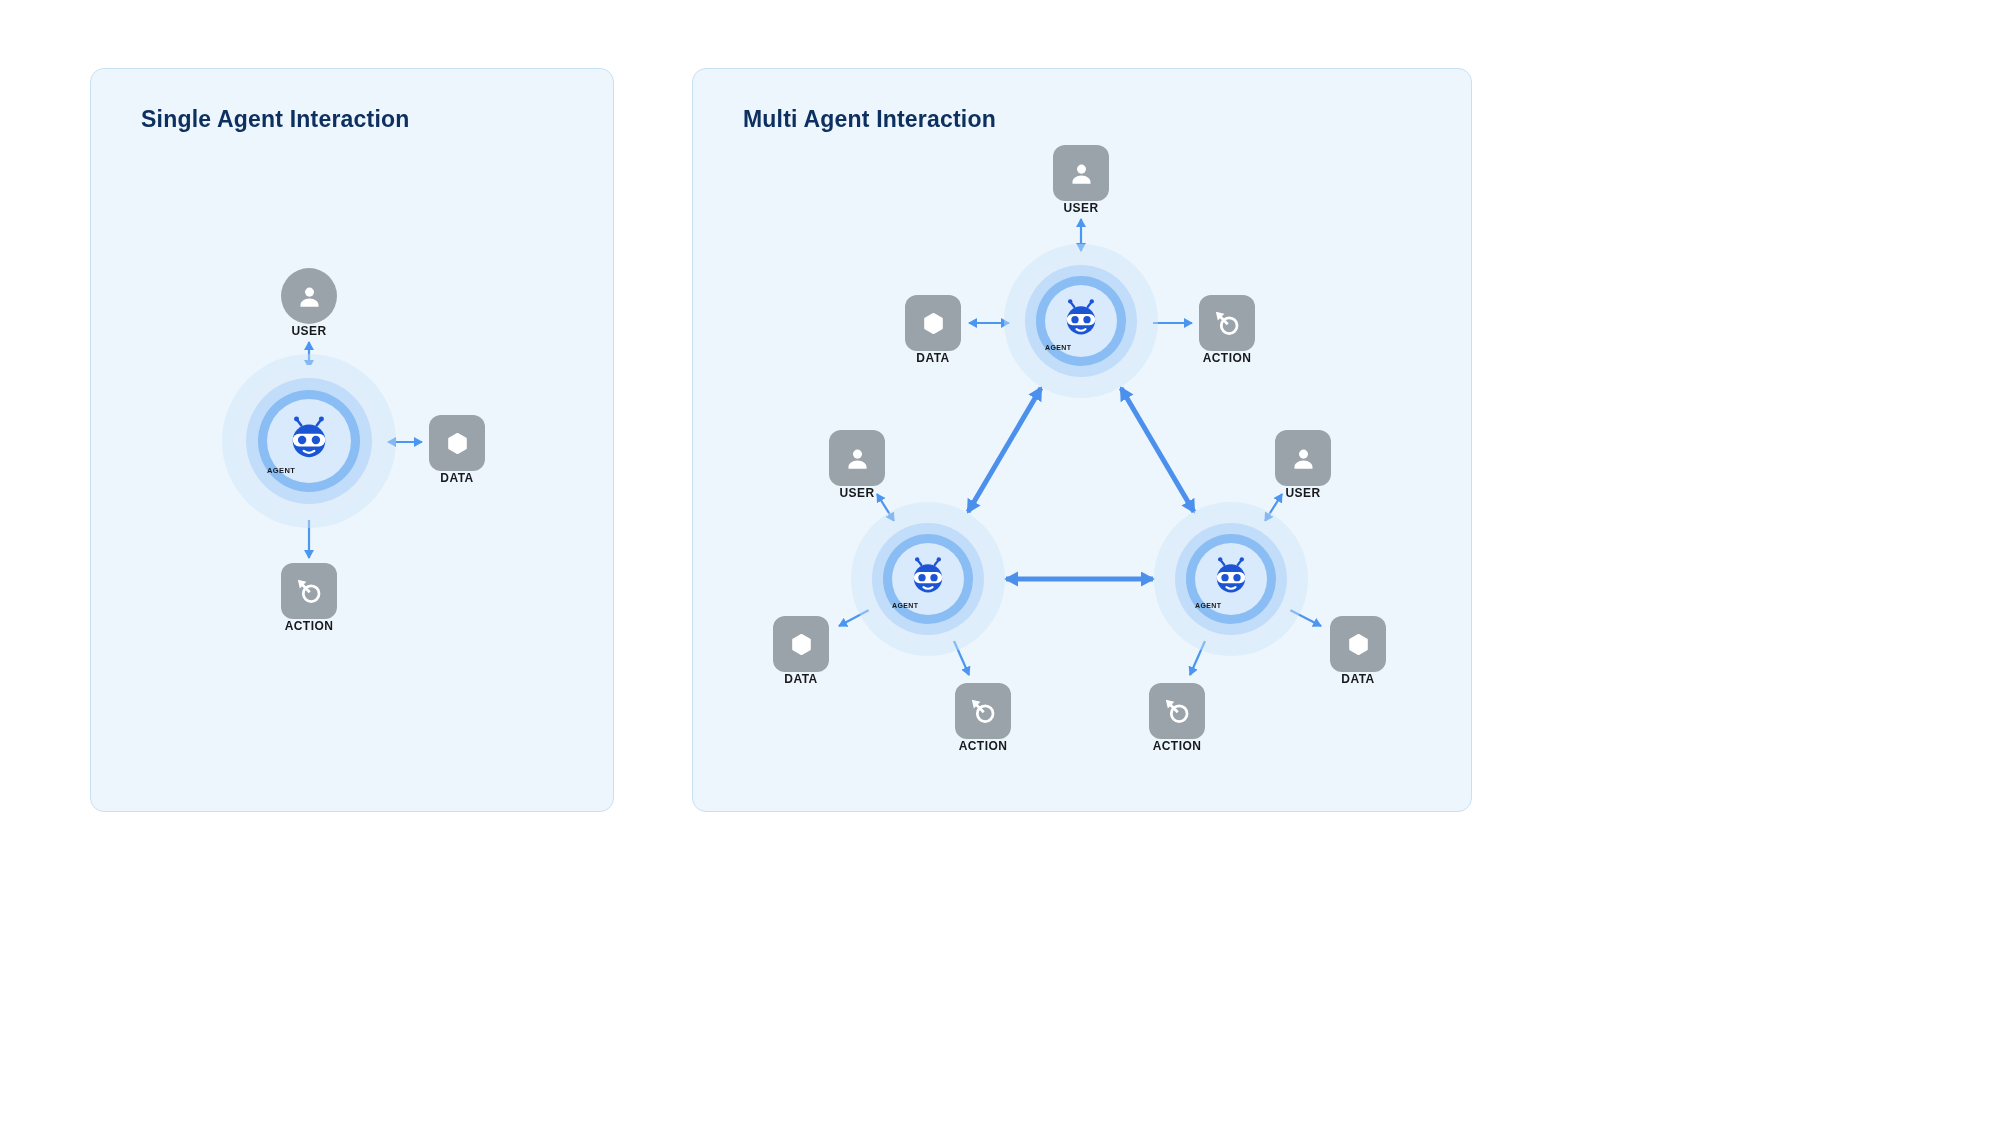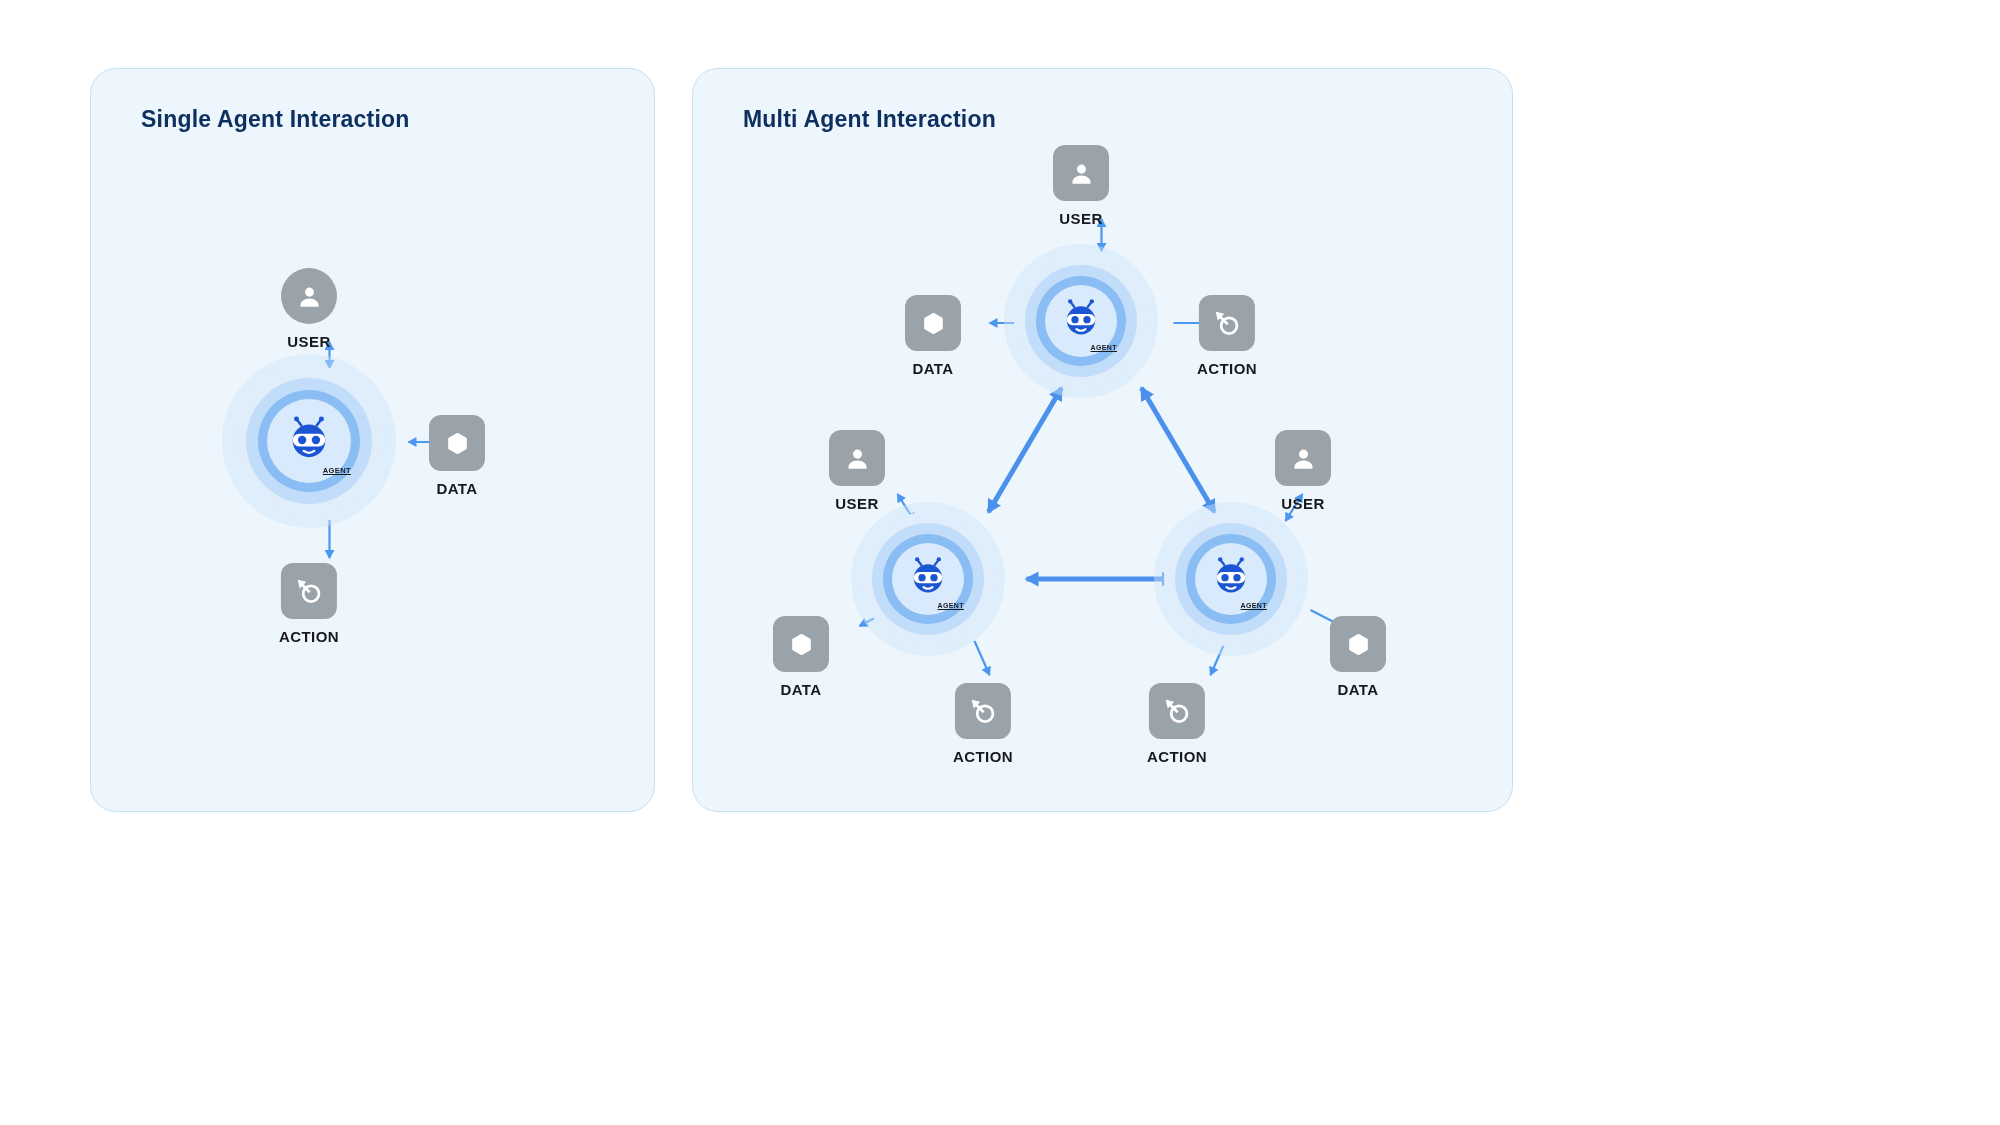--- a/index.html
+++ b/index.html
@@ -1,47 +1,47 @@
 <!DOCTYPE html>
 <html><head>
 <meta charset="utf-8">
 <style>
   html,body{margin:0;padding:0;background:#ffffff;}
   body{width:2000px;height:1125px;position:relative;font-family:"Liberation Sans",sans-serif;overflow:hidden;}
 
-  .panel{position:absolute;background:#eef6fd;border:1.5px solid #c7e1f4;border-radius:26px;padding-left:41px;}
+  .panel{position:absolute;background:#eef6fd;border:1.5px solid #c7e1f4;border-radius:14px;}
   .panel-single{left:90px;top:68px;width:522px;height:742px;}
   .panel-multi{left:692px;top:68px;width:778px;height:742px;}
 
   .panel-title{position:absolute;left:50px;top:37px;margin:0;font-size:23px;font-weight:700;color:#0d3060;letter-spacing:.2px;}
 
   .arrow-layer{position:absolute;left:0;top:0;width:100%;height:100%;pointer-events:none;}
 
   .node{position:absolute;display:flex;flex-direction:column;align-items:center;transform:translate(-50%,0);}
   .chip{width:56px;height:56px;border-radius:12px;background:#9aa2aa;display:flex;align-items:center;justify-content:center;}
   .chip.round{border-radius:50%;}
   .chip svg{width:31px;height:31px;display:block;}
-  .nlabel{margin-top:9px;font-size:15px;font-weight:700;color:#17191d;letter-spacing:.45px;text-align:center;}
+  .nlabel{font-size:12px;font-weight:700;color:#17191d;letter-spacing:.45px;text-align:center;}
 
   .agent{position:absolute;transform:translate(-50%,-50%);}
   .ring{border-radius:50%;display:flex;align-items:center;justify-content:center;}
   .core{border-radius:50%;background:#d9eafc;position:relative;display:flex;align-items:center;justify-content:center;}
   .agent-lg .r1{width:152px;height:152px;background:#e0eefb;box-shadow:0 0 0 11px rgba(205,228,249,.45);}
   .agent-lg .r2{width:126px;height:126px;background:#c2ddf9;}
   .agent-lg .r3{width:102px;height:102px;background:#8abdf3;}
   .agent-lg .core{width:84px;height:84px;}
   .agent-lg .bot{width:46px;height:46px;margin-bottom:9px;}
   .agent-lg .agent-label{bottom:8px;font-size:7.5px;}
   .agent-sm .r1{width:134px;height:134px;background:#e0eefb;box-shadow:0 0 0 10px rgba(205,228,249,.45);}
   .agent-sm .r2{width:112px;height:112px;background:#c2ddf9;}
   .agent-sm .r3{width:90px;height:90px;background:#8abdf3;}
   .agent-sm .core{width:72px;height:72px;}
   .agent-sm .bot{width:40px;height:40px;margin-bottom:8px;}
   .agent-sm .agent-label{bottom:6px;font-size:7px;}
-  .agent-label{position:absolute;width:100%;text-align:right;font-weight:700;color:#17191d;letter-spacing:.4px;text-decoration:underline;}
+  .agent-label{position:absolute;width:100%;text-align:left;font-weight:700;color:#17191d;letter-spacing:.4px;}
 </style>
 </head>
 <body>
 
 <svg width="0" height="0" style="position:absolute" aria-hidden="true">
   <defs>
     <symbol id="sym-user" viewBox="0 0 24 24">
       <circle cx="12" cy="8.6" r="3.5" fill="#ffffff"></circle>
       <path d="M12 13.6c-4 0-7 2.3-7 5.2V20h14v-1.2c0-2.9-3-5.2-7-5.2z" fill="#ffffff"></path>
     </symbol>

